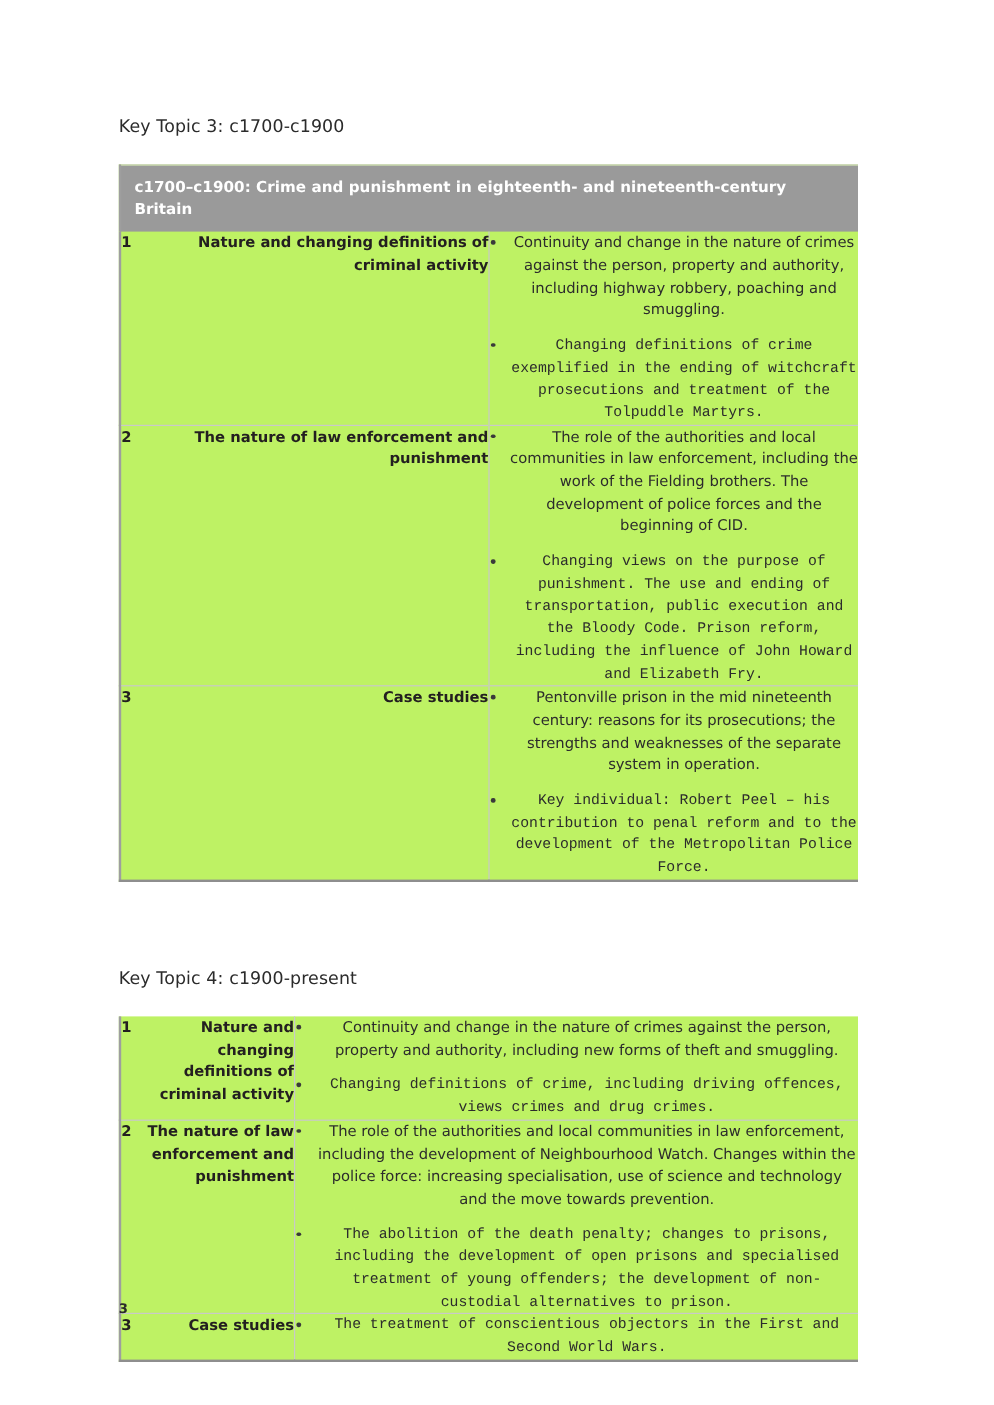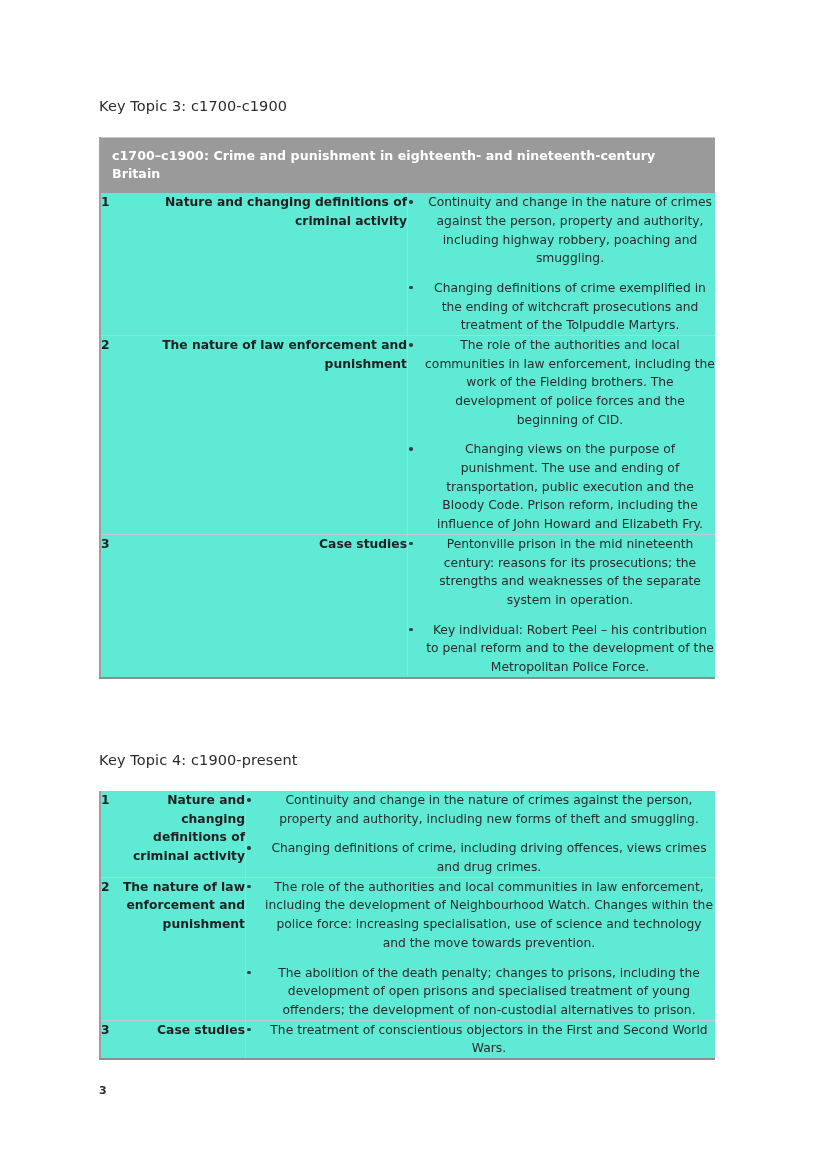--- a/index.html
+++ b/index.html
@@ -42,21 +42,21 @@
     white-space: nowrap;
   }
 
   
   .spec-table {
     width: 616px;
     border-collapse: collapse;
     table-layout: fixed;
     border-left: 2px solid #9e9e9e;
     border-bottom: 2.5px solid #8e8e8e;
-    background: #5eead4;
+    background: #bef264;
   }
 
   .spec-table .thead-cell {
     background: #9a9a9a;
     color: #ffffff;
     font-size: 12.6px;
     font-weight: bold;
     line-height: 1.42;
     padding: 9px 11px 10px 11px;
     letter-spacing: 0.05px;
@@ -109,20 +109,21 @@
     position: relative;
     padding-left: 17px;
     margin: 0 0 11px 0;
     font-size: 12.3px;
     line-height: 1.52;
     color: #2c2c2c;
     text-align: center;
   }
   ul.bullets li:last-child {
     margin-bottom: 0;
+    font-family: Liberation Mono, monospace;
   }
   ul.bullets li .dot {
     position: absolute;
     left: 1px;
     top: 7px;
     width: 3.6px;
     height: 3.6px;
     border-radius: 50%;
     background: #3a3a3a;
   }

